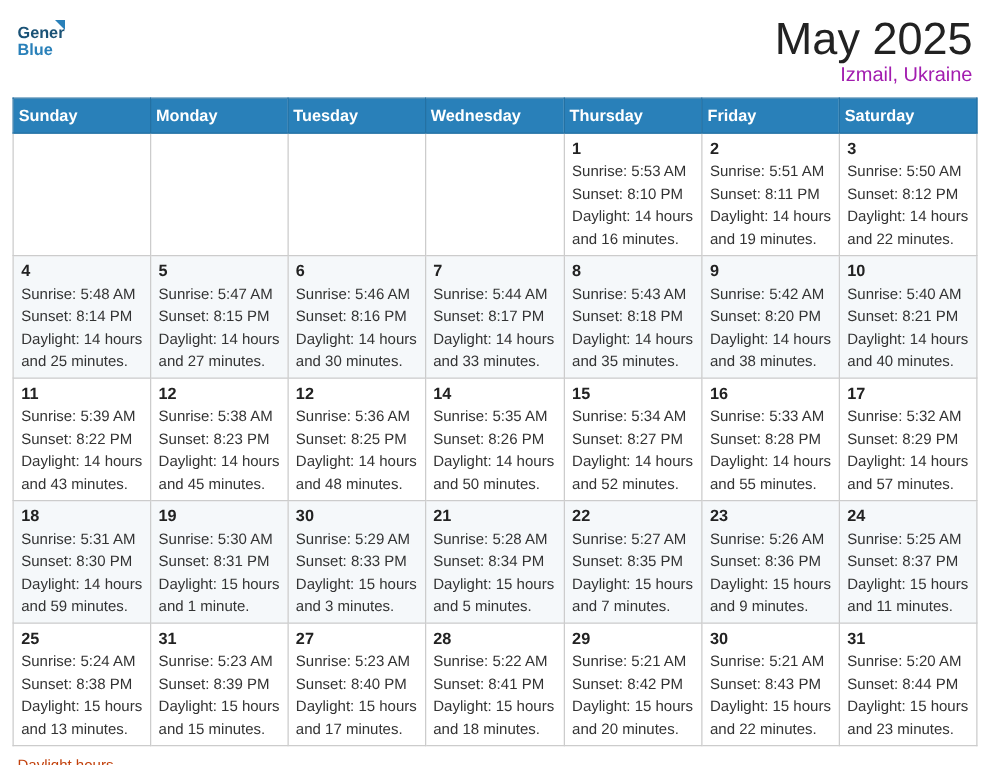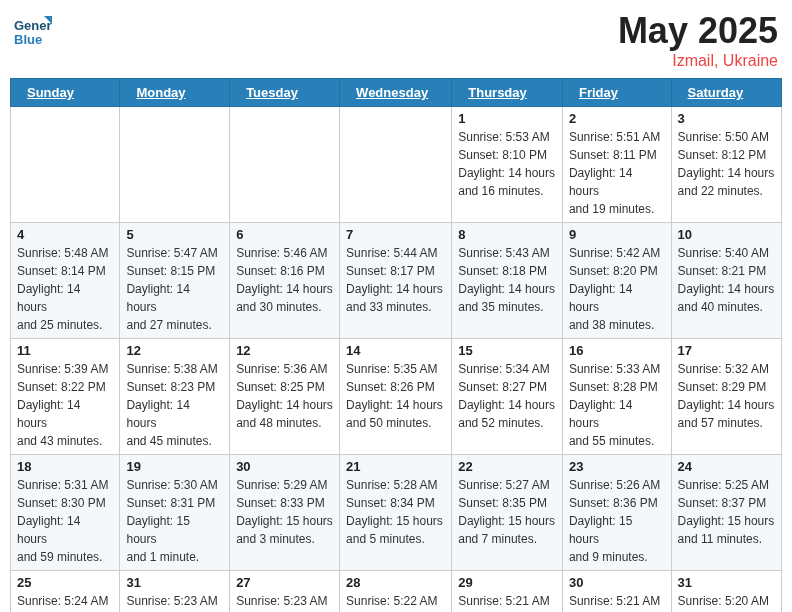--- a/index.html
+++ b/index.html
@@ -28,40 +28,39 @@
     .logo-icon {
       width: 38px;
       height: 38px;
       margin-right: 2px;
     }
     .title-block {
       text-align: right;
     }
     .month-year {
       font-size: 36px;
-      font-weight: bold;
+      font-weight: normal;
       color: #222;
     }
     .location {
       font-size: 16px;
-      color: #ef4444;
+      color: #a21caf;
     }
     .calendar {
       width: 100%;
       border-collapse: collapse;
       border: 1px solid #ccc;
     }
     .calendar th {
       background: #2980b9;
       color: #fff;
       text-align: left;
-      padding: 6px 16px;
+      padding: 6px 4px;
       font-size: 13px;
       border: 1px solid #2471a3;
-      text-decoration: underline;
     }
     .calendar td {
       vertical-align: top;
       border: 1px solid #ccc;
       padding: 4px 6px;
       width: 113px;
       min-height: 80px;
       background: #fff;
     }
     .calendar tr:nth-child(even) td {

